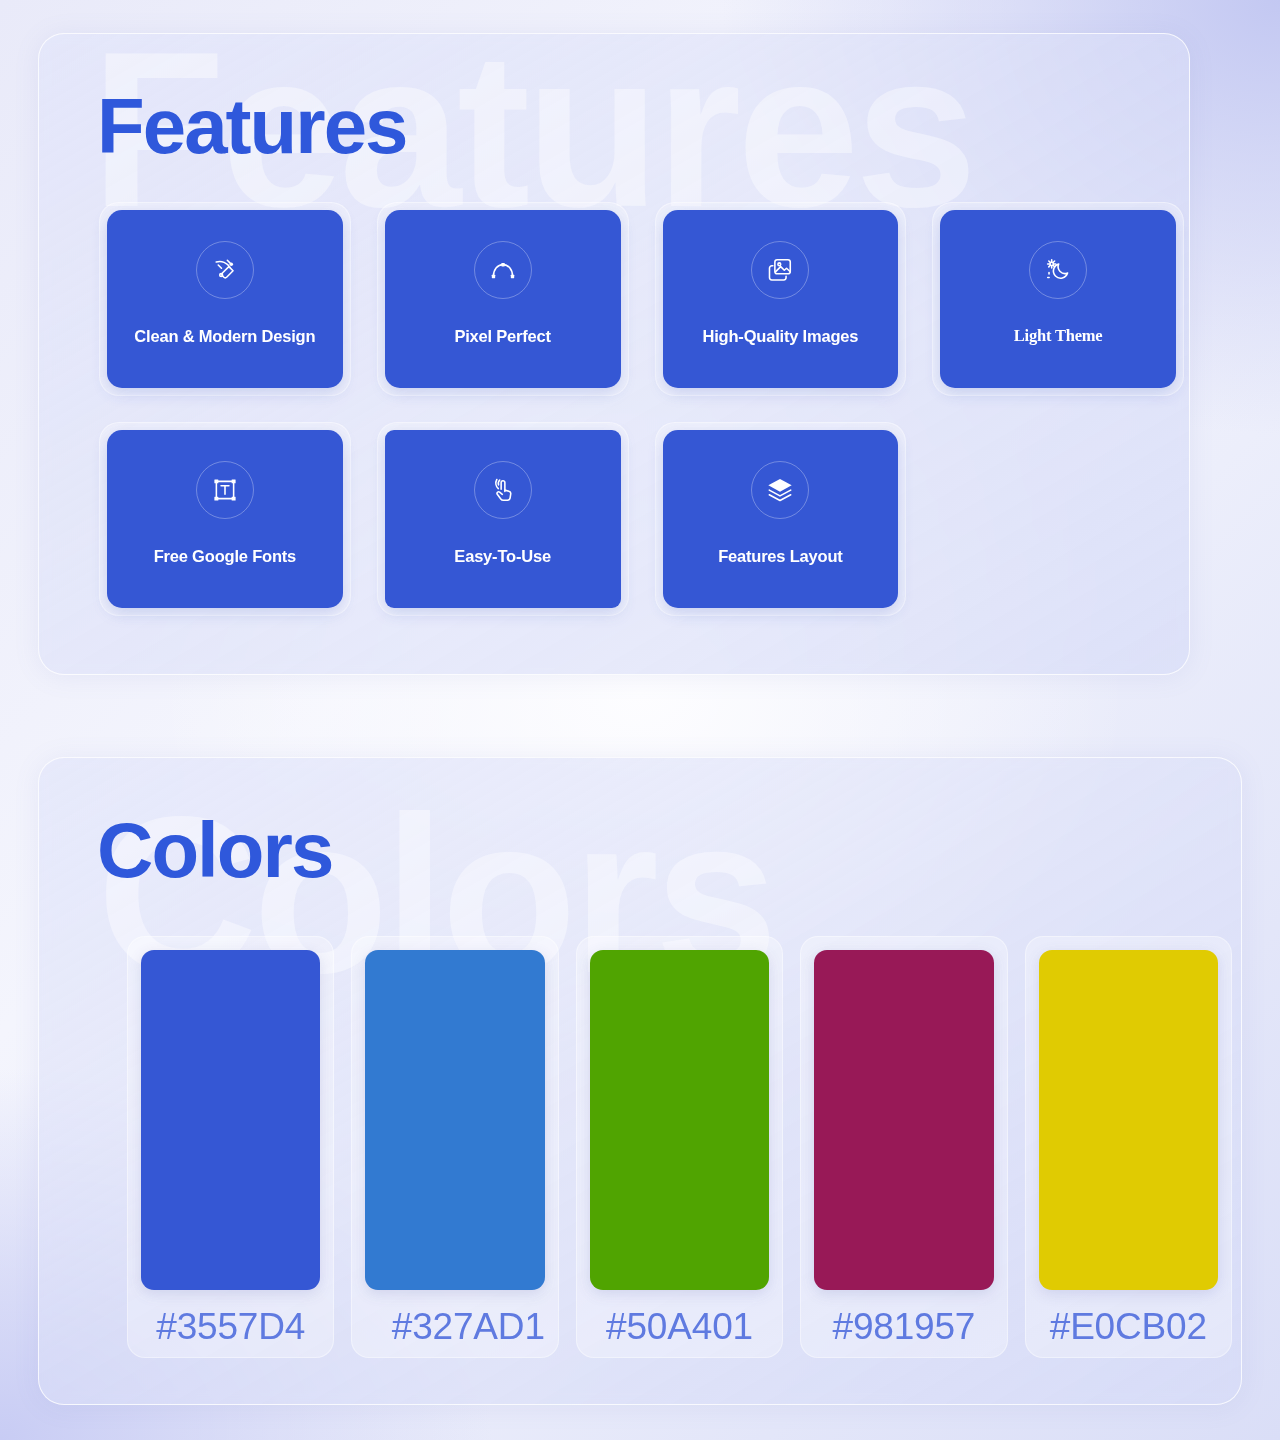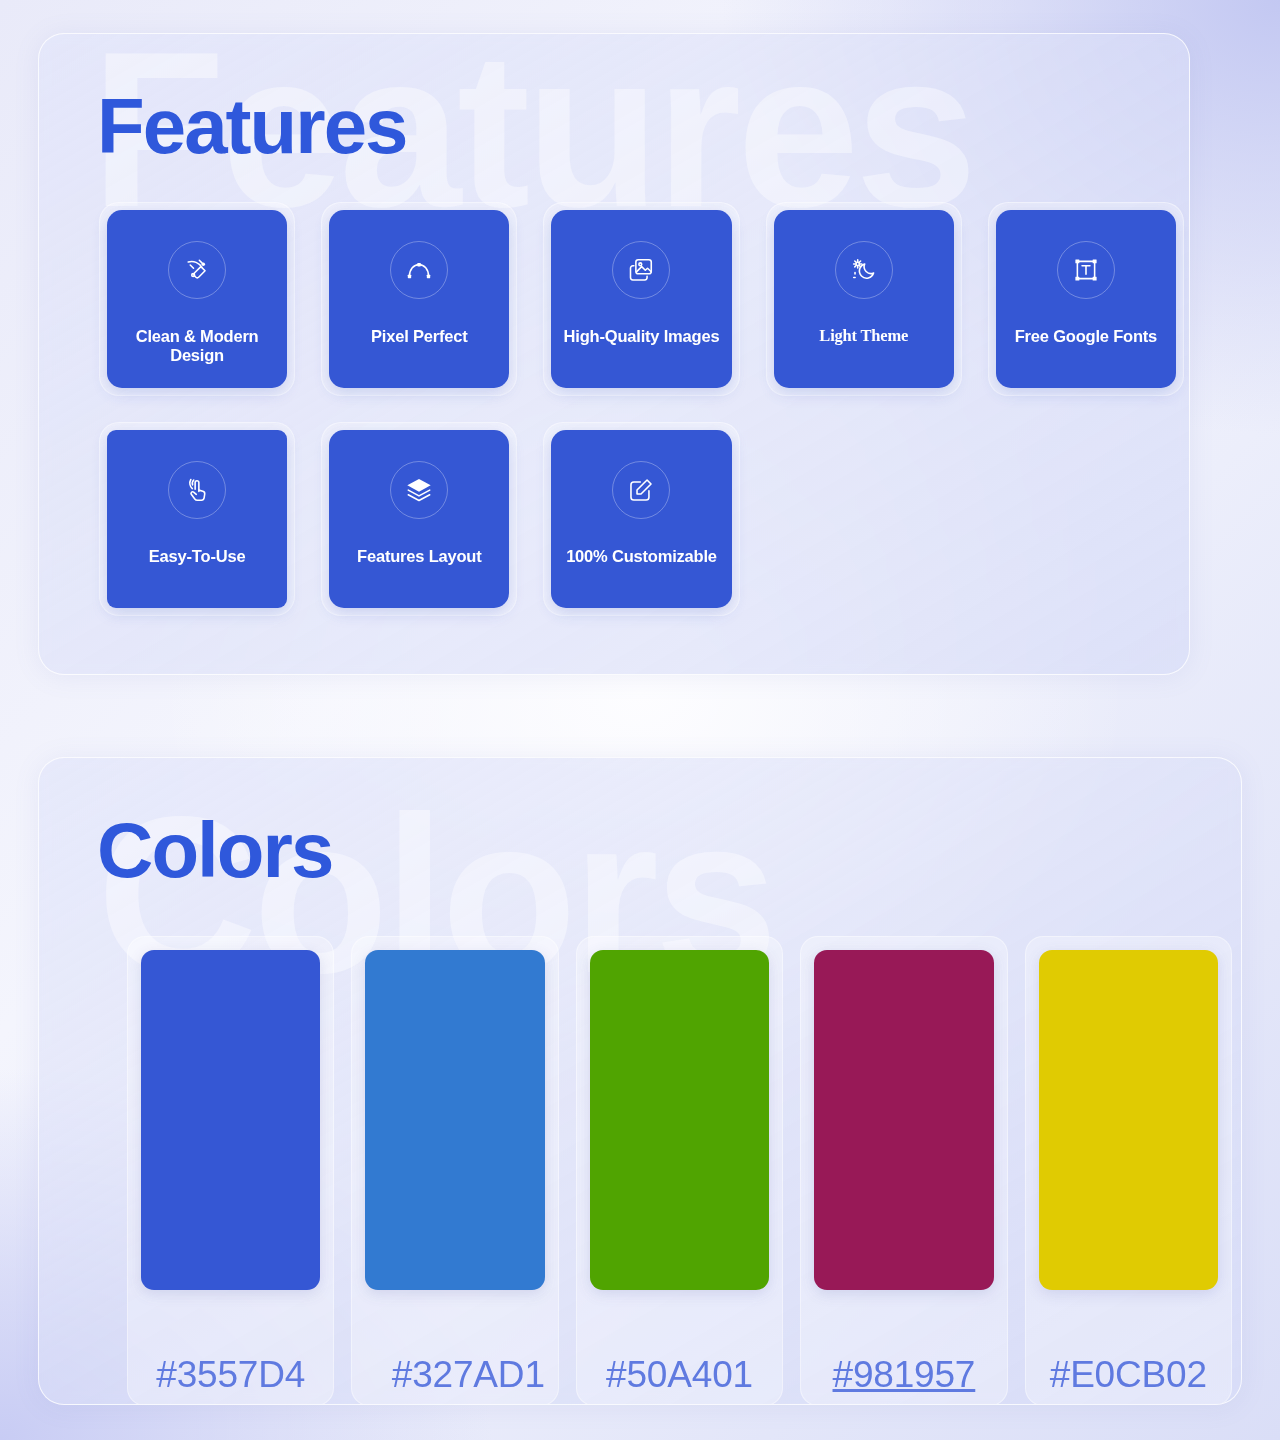--- a/index.html
+++ b/index.html
@@ -63,21 +63,21 @@
   #features-panel .section-title { left: 58px; top: 53px; }
   #colors-panel   .section-title { left: 58px; top: 53px; }
 
   
   .feature-grid {
     position: absolute;
     left: 60px;
     top: 168px;
     width: 1085px;
     display: grid;
-    grid-template-columns: repeat(5, 1fr);
+    grid-template-columns: repeat(4, 1fr);
     gap: 26px 26px;
   }
 
   .feature-frame {
     border-radius: 20px;
     background: rgba(255,255,255,0.30);
     border: 1px solid rgba(255,255,255,0.42);
     padding: 7px;
   }
 
@@ -130,21 +130,20 @@
   }
 
   .swatch-frame {
     border-radius: 18px;
     background: rgba(255,255,255,0.30);
     border: 1px solid rgba(255,255,255,0.40);
     padding: 13px 13px 6px 13px;
     display: flex;
     flex-direction: column;
     align-items: stretch;
-    gap: 48px;
   }
 
   .swatch-chip {
     height: 340px;
     border-radius: 13px;
     box-shadow: 0 4px 14px rgba(80,90,160,0.16);
   }
 
   .swatch-hex {
     margin-top: 13px;
@@ -263,31 +262,20 @@
             <svg viewBox="0 0 24 24">
               <path class="solid" d="M12 2.6 22 8l-10 5.4L2 8z"></path>
               <path d="M2.8 12.1 12 17l9.2-4.9"></path>
               <path d="M2.8 16.1 12 21l9.2-4.9"></path>
             </svg>
           </div>
           <div class="feature-label">Features Layout</div>
         </div>
       </div>
 
-      <div class="feature-frame">
-        <div class="feature-card" style="background: rgb(53, 87, 212);">
-          <div class="icon-ring">
-            <svg viewBox="0 0 24 24">
-              <path d="M18.8 12.6v5.6a2.4 2.4 0 0 1-2.4 2.4H5.8a2.4 2.4 0 0 1-2.4-2.4V7.6a2.4 2.4 0 0 1 2.4-2.4h5.6"></path>
-              <path d="M17.2 3.4 20.6 6.8 12 15.4H8.6v-3.4z"></path>
-            </svg>
-          </div>
-          <div class="feature-label">100% Customizable</div>
-        </div>
-      </div>
 
     </div>
   </section>
 
   <section class="panel" id="colors-panel">
 
     <div class="watermark">Colors</div>
     <h1 class="section-title" style="color: rgb(47, 88, 219);">Colors</h1>
 
     <div class="color-grid">
@@ -302,21 +290,21 @@
         <div class="swatch-hex" style="color: rgb(95, 122, 224); text-align: right;">#327AD1</div>
       </div>
 
       <div class="swatch-frame">
         <div class="swatch-chip" style="background: rgb(80, 164, 1);"></div>
         <div class="swatch-hex" style="color: rgb(95, 122, 224);">#50A401</div>
       </div>
 
       <div class="swatch-frame">
         <div class="swatch-chip" style="background: rgb(152, 25, 87);"></div>
-        <div class="swatch-hex" style="color: rgb(95, 122, 224); text-decoration: underline;">#981957</div>
+        <div class="swatch-hex" style="color: rgb(95, 122, 224);">#981957</div>
       </div>
 
       <div class="swatch-frame">
         <div class="swatch-chip" style="background: rgb(224, 203, 2);"></div>
         <div class="swatch-hex" style="color: rgb(95, 122, 224);">#E0CB02</div>
       </div>
 
     </div>
   </section>
 

